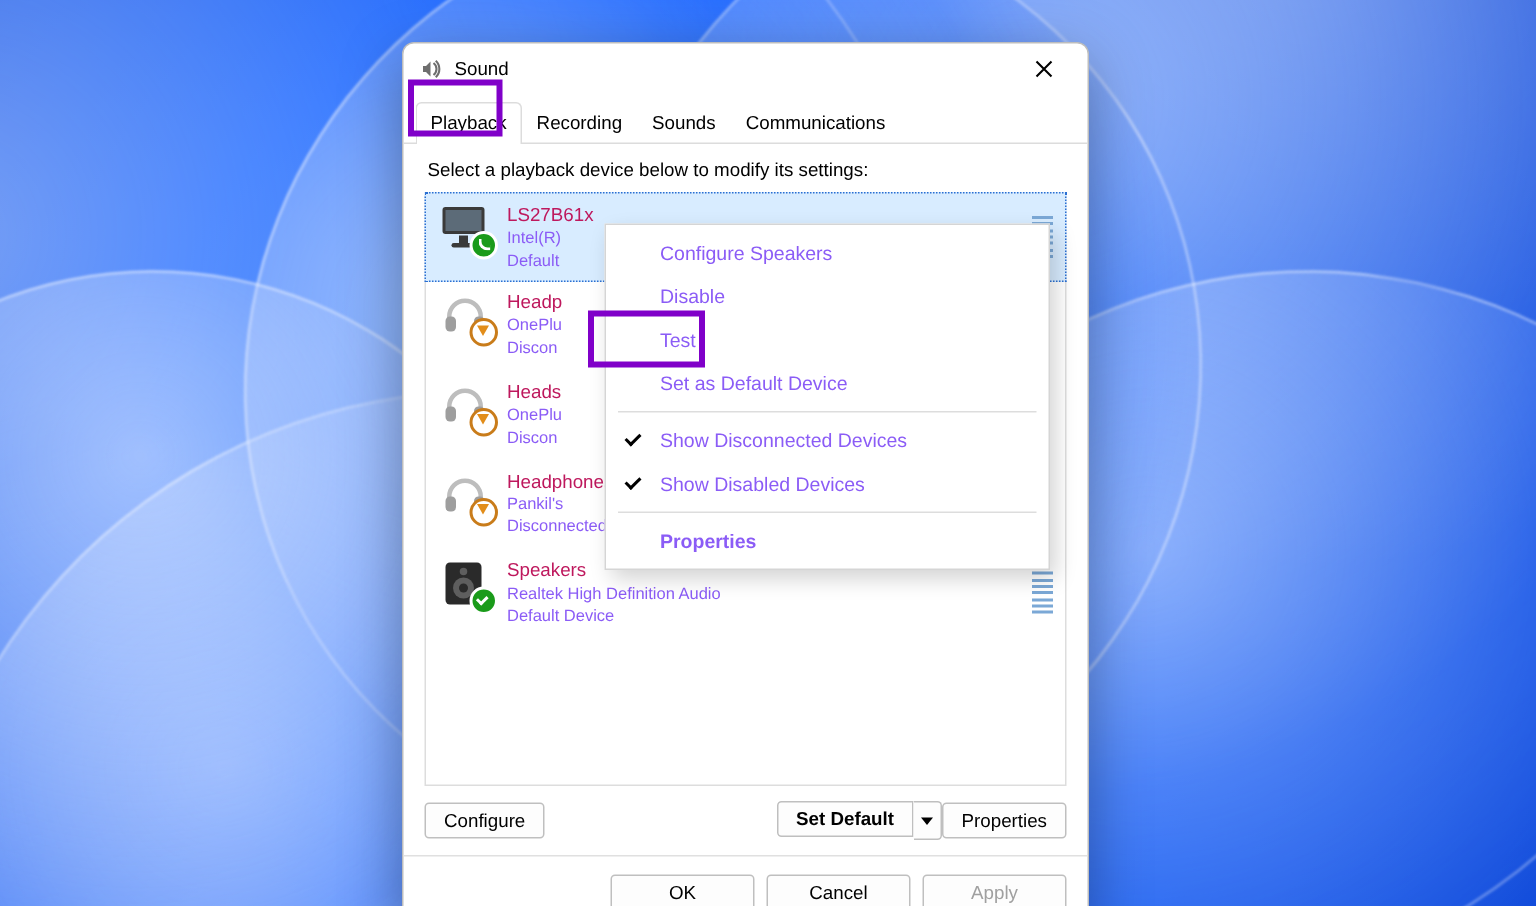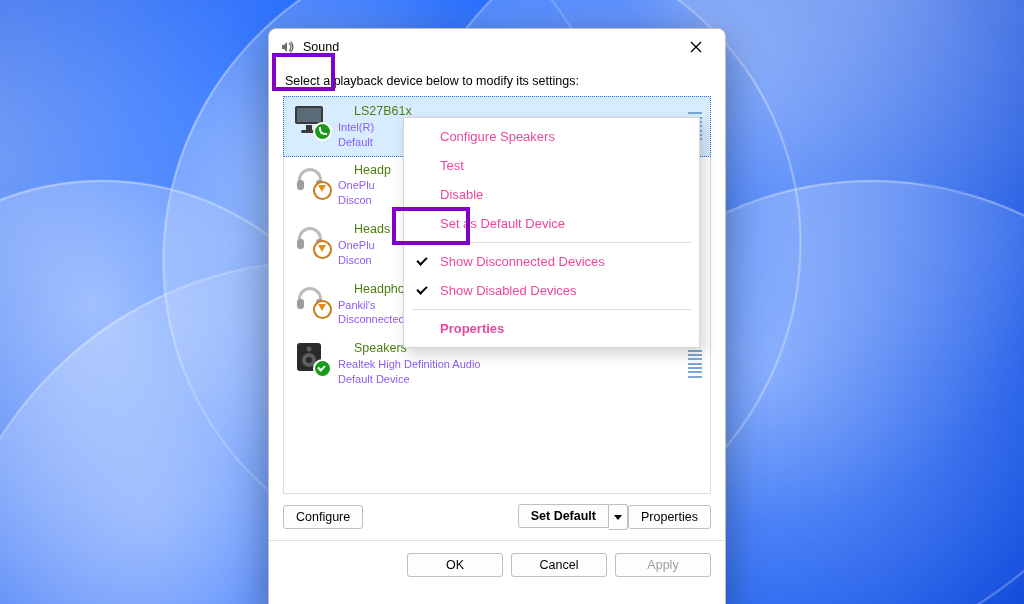--- a/index.html
+++ b/index.html
@@ -115,21 +115,21 @@
     gap: 10px;
     border-bottom: 1px solid transparent;
   }
   .device-row.selected {
     background: #d8ecff;
     border: 1px dotted #2a6fd2;
     margin: -1px;
   }
   .device-icon { width: 36px; height: 34px; position: relative; flex-shrink:0; }
   .device-text { display:flex; flex-direction:column; line-height:1.35; }
-  .dname { color:#4d7c0f;margin-left:16px; }
+  .dname { color:#be185d; }
   .dsub  { color:#8b5cf6; font-size:11px; }
   .level-meter {
     position:absolute; right:8px; top:50%; transform:translateY(-50%);
     width:14px; height:28px;
     display:flex; flex-direction:column; justify-content:space-between;
   }
   .level-meter div { height:2px; background:#7ba8d6; }
   .check-badge {
     position:absolute; right:-4px; bottom:-4px;
     width:15px;height:15px;border-radius:50%;
@@ -169,21 +169,21 @@
     background:#fff;
     border:1px solid #d5d5d5;
     box-shadow: 4px 6px 14px rgba(0,0,0,0.18);
     z-index:4;
     padding:4px 0;
     font-size:13px;
   }
   .menu-item{
     padding: 7px 14px 7px 36px;
     position:relative;
-    color:#ec4899;
+    color:#8b5cf6;
   }
   .menu-item.bold{ font-weight:700;}
   .menu-sep{ height:1px;background:#ddd;margin:4px 8px;}
   .menu-check::before{
     content:""; position:absolute; left:13px; top:10px;
     width:8px; height:4px; border-left:2px solid #000;border-bottom:2px solid #000;
     transform:rotate(-45deg);
   }
 
   .bottom-row{
@@ -245,20 +245,26 @@
           </svg>
       </span>
       <span class="title-text">Sound</span>
       <div class="close-btn">
         <svg viewBox="0 0 12 12">
             <path stroke="#000" stroke-width="1.4" d="M1 1l10 10M11 1L1 11"></path>
           </svg>
       </div>
     </div>
 
+    <div class="tabs">
+      <div class="tab active">Playback</div>
+      <div class="tab">Recording</div>
+      <div class="tab">Sounds</div>
+      <div class="tab">Communications</div>
+    </div>
 
     <div class="hint">Select a playback device below to modify its settings:</div>
 
     <div class="device-list">
 
       <div class="device-row selected" style="position:relative">
         <div class="device-icon">
           <svg viewBox="0 0 36 34">
               <rect x="3" y="3" width="28" height="18" rx="2" fill="#3a3a3a"></rect>
               <rect x="5" y="5" width="24" height="14" fill="#5c6b78"></rect>
@@ -352,22 +358,22 @@
             <div></div>
             <div></div>
             <div></div>
             <div></div>
             <div></div>
         </div>
       </div>
 
       <div class="context-menu">
         <div class="menu-item">Configure Speakers</div>
+        <div class="menu-item">Disable</div>
         <div class="menu-item">Test</div>
-        <div class="menu-item">Disable</div>
         <div class="menu-item">Set as Default Device</div>
         <div class="menu-sep"></div>
         <div class="menu-item menu-check">Show Disconnected Devices</div>
         <div class="menu-item menu-check">Show Disabled Devices</div>
         <div class="menu-sep"></div>
         <div class="menu-item bold">Properties</div>
       </div>
     </div>
 
     <div class="bottom-row">

